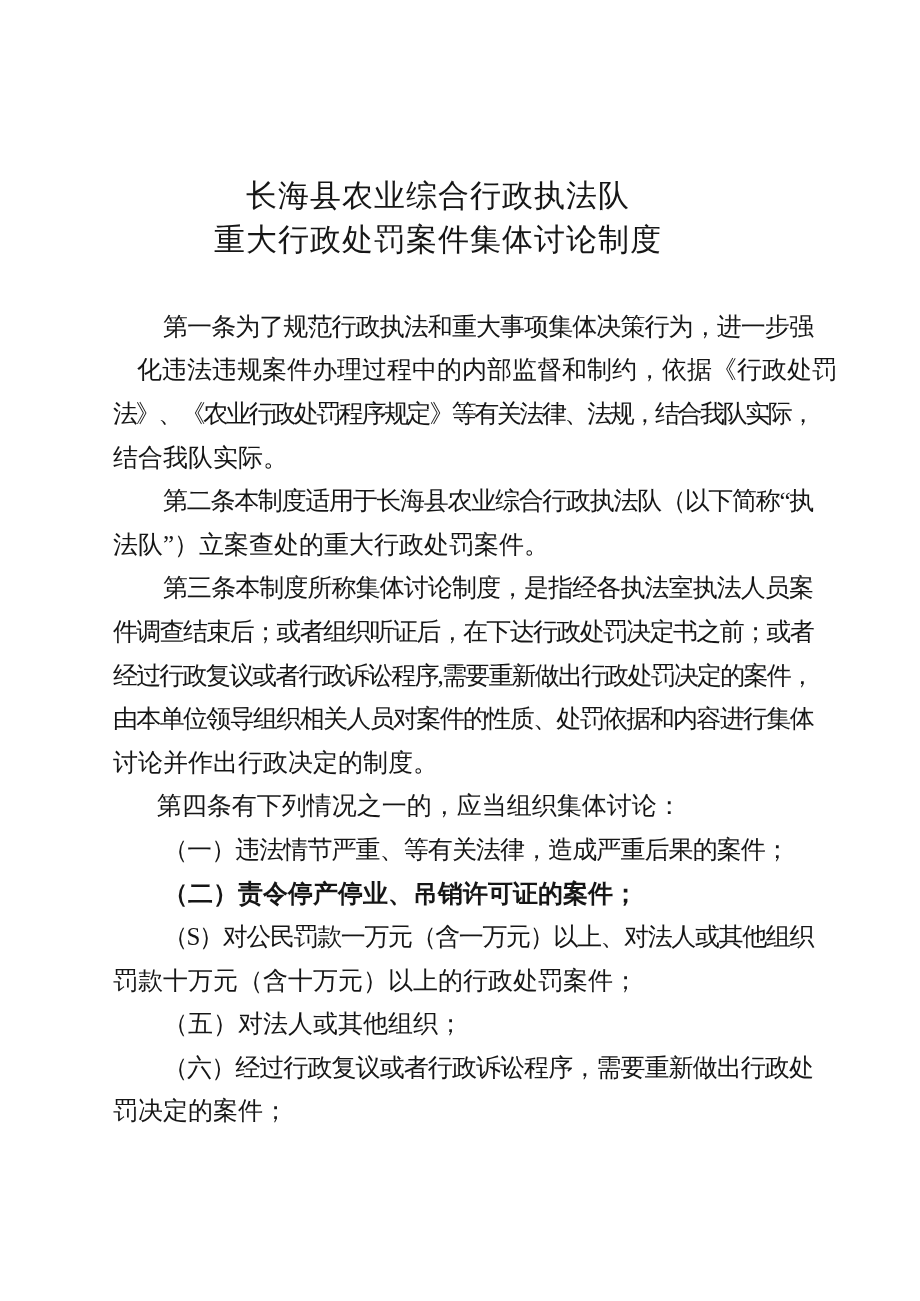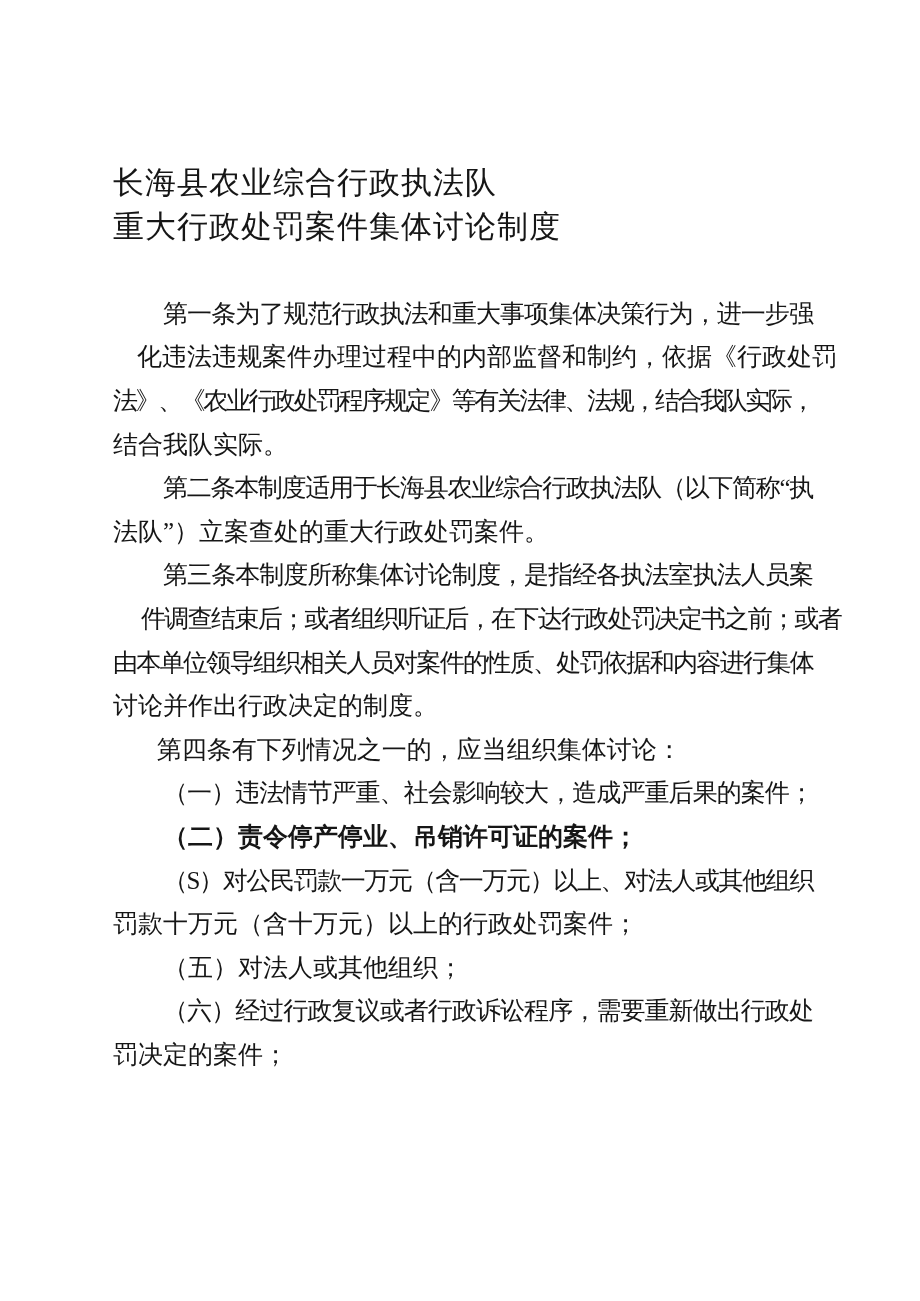--- a/index.html
+++ b/index.html
@@ -13,22 +13,23 @@
     overflow: hidden;
     font-family: "Liberation Serif", "DejaVu Serif", serif;
     color: #161616;
   }
   .page {
     width: 700px;
     margin-left: 113px;
     padding-top: 161px;
   }
   .title-block {
-    text-align: left;
+    text-align: center;
     padding-right: 50px; 
+    margin-top: 13px;
   }
   .title-line {
     font-size: 31px;
     line-height: 43.6px;
     letter-spacing: 1px;
     white-space: nowrap;
     font-weight: 400;
   }
   .title-gap {
     height: 43.6px;
@@ -52,25 +53,26 @@
   </div>
   <div class="title-gap"></div>
   <div class="doc-body">
       <div class="line" style="padding-left: 50px; letter-spacing: -0.925926px;"><span>第一条为了规范行政执法和重大事项集体决策行为，进一步强</span></div>
       <div class="line" style="letter-spacing: 0px; margin-left: 24px;"><span>化违法违规案件办理过程中的内部监督和制约，依据《行政处罚</span></div>
       <div class="line" style="letter-spacing: -2.41935px;"><span>法》、《农业行政处罚程序规定》等有关法律、法规，结合我队实际，</span></div>
       <div class="line"><span>结合我队实际。</span></div>
       <div class="line" style="padding-left: 50px; letter-spacing: -1.28962px;"><span>第二条本制度适用于长海县农业综合行政执法队（以下简称“执</span></div>
       <div class="line"><span>法队”）立案查处的重大行政处罚案件。</span></div>
       <div class="line" style="padding-left: 50px; letter-spacing: -0.925926px;"><span>第三条本制度所称集体讨论制度，是指经各执法室执法人员案</span></div>
-      <div class="line" style="letter-spacing: -1.66667px; margin-left: 28px;"><span>件调查结束后；或者组织听证后，在下达行政处罚决定书之前；或者</span></div>
+      <div class="line" style="letter-spacing: -1.66667px;"><span>件调查结束后；或者组织听证后，在下达行政处罚决定书之前；或者</span></div>
+      <div class="line" style="letter-spacing: -1.81452px;"><span>经过行政复议或者行政诉讼程序,需要重新做出行政处罚决定的案件，</span></div>
       <div class="line" style="letter-spacing: -1.66667px;"><span>由本单位领导组织相关人员对案件的性质、处罚依据和内容进行集体</span></div>
       <div class="line"><span>讨论并作出行政决定的制度。</span></div>
       <div class="line" style="padding-left: 43.75px;"><span>第四条有下列情况之一的，应当组织集体讨论：</span></div>
-      <div class="line" style="padding-left: 50px; letter-spacing: -0.925926px;"><span>（一）违法情节严重、社会影响较大，造成严重后果的案件；</span></div>
+      <div class="line" style="padding-left: 50px; letter-spacing: -0.925926px;"><span>（一）违法情节严重、等有关法律，造成严重后果的案件；</span></div>
       <div class="line" style="padding-left: 50px; font-weight: bold;"><span>（二）责令停产停业、吊销许可证的案件；</span></div>
       <div class="line" style="padding-left: 50px; letter-spacing: -1.38951px;"><span>（S）对公民罚款一万元（含一万元）以上、对法人或其他组织</span></div>
       <div class="line"><span>罚款十万元（含十万元）以上的行政处罚案件；</span></div>
       <div class="line" style="padding-left: 50px;"><span>（五）对法人或其他组织；</span></div>
       <div class="line" style="padding-left: 50px; letter-spacing: -0.925926px;"><span>（六）经过行政复议或者行政诉讼程序，需要重新做出行政处</span></div>
       <div class="line"><span>罚决定的案件；</span></div>
     </div>
 </div>
 
 </body></html>

